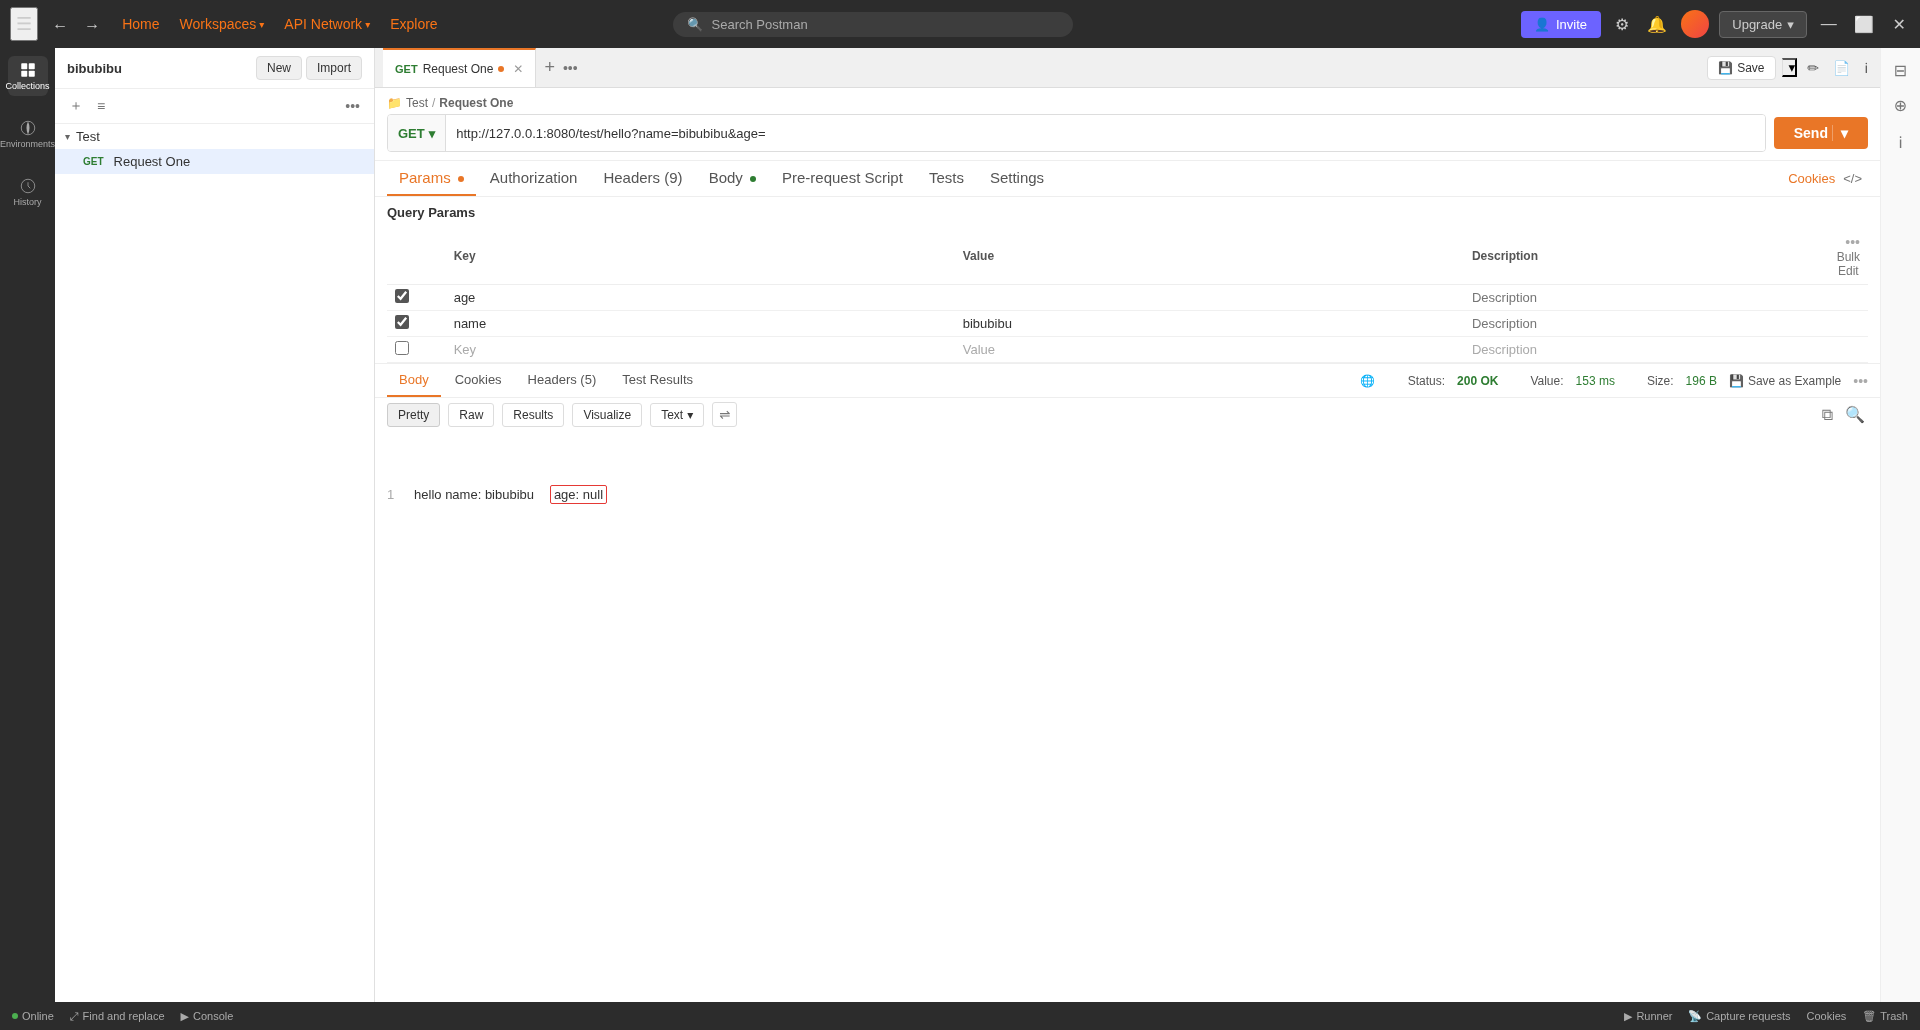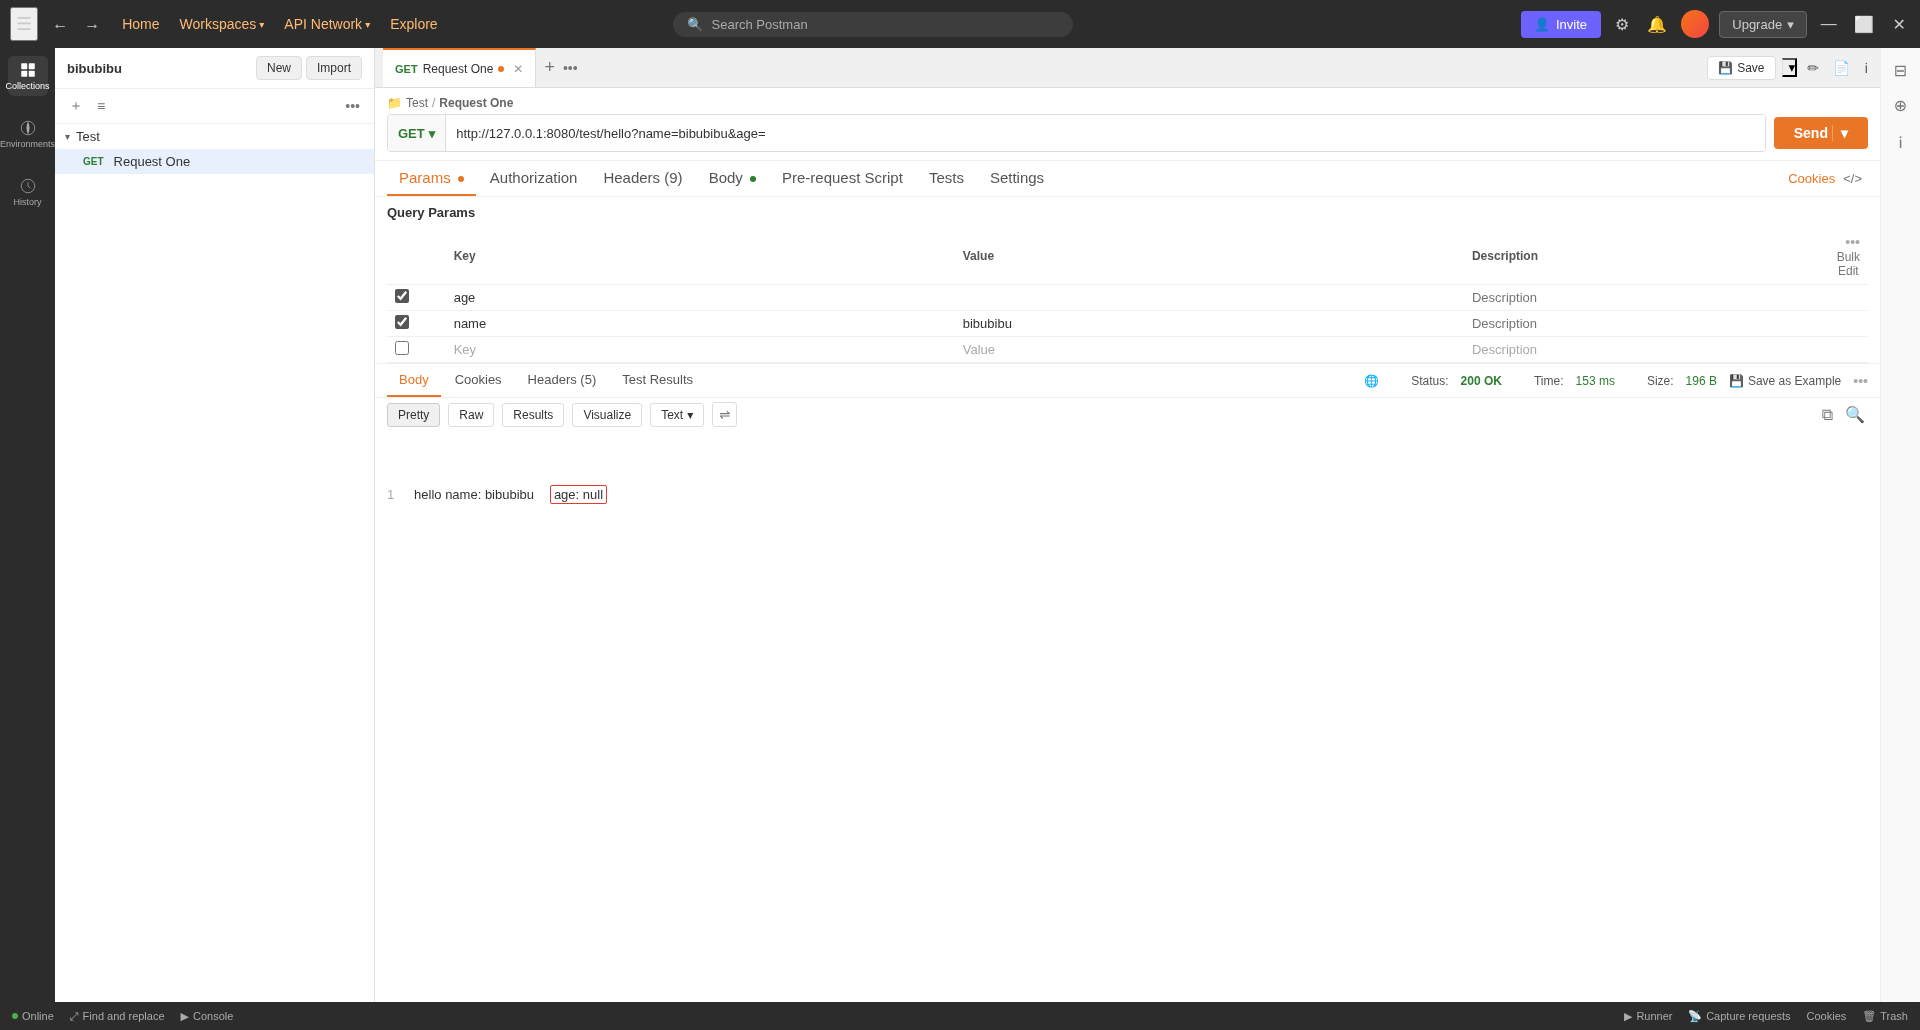--- a/index.html
+++ b/index.html
@@ -6,21 +6,21 @@
     body { width: 1920px; height: 1030px; overflow: hidden; background: #f5f5f5; display: flex; flex-direction: column; }
 
     
     .topbar {
       display: flex; align-items: center; background: #2c2c2c; height: 48px; padding: 0 10px; gap: 8px; flex-shrink: 0;
     }
     .topbar-menu-icon { color: #ccc; font-size: 18px; cursor: pointer; padding: 4px; }
     .topbar-nav { display: flex; align-items: center; gap: 4px; }
     .topbar-nav button { background: none; border: none; color: #ccc; font-size: 14px; padding: 4px 6px; cursor: pointer; }
     .topbar-links { display: flex; align-items: center; gap: 4px; }
-    .topbar-link { color: #fdba74; font-size: 14px; padding: 4px 8px; cursor: pointer; border-radius: 4px; }
+    .topbar-link { color: #f97316; font-size: 14px; padding: 4px 8px; cursor: pointer; border-radius: 4px; }
     .topbar-link-with-arrow { display: flex; align-items: center; gap: 3px; }
     .topbar-link-with-arrow .arrow { font-size: 10px; }
     .search-bar {
       flex: 1; max-width: 400px; margin: 0 auto;
       display: flex; align-items: center; background: #3d3d3d; border-radius: 20px;
       padding: 5px 14px; gap: 8px; cursor: pointer;
     }
     .search-bar span { color: #aaa; font-size: 13px; }
     .search-icon-svg { color: #aaa; font-size: 14px; }
     .topbar-actions { display: flex; align-items: center; gap: 10px; margin-left: auto; }
@@ -432,21 +432,21 @@
     <div class="response-section">
       <div class="response-tabs">
         <div class="resp-tab active">Body</div>
         <div class="resp-tab">Cookies</div>
         <div class="resp-tab">Headers (5)</div>
         <div class="resp-tab">Test Results</div>
         <div class="response-meta">
           <span>🌐</span>
           <span class="meta-label">Status:</span>
           <span class="status-ok">200 OK</span>
-          <span class="meta-label">Time:</span>
+          <span class="meta-label">Value:</span>
           <span class="meta-value">153 ms</span>
           <span class="meta-label">Size:</span>
           <span class="meta-value">196 B</span>
           <button class="save-example-btn">
             <span class="save-icon">💾</span>
             <span>Save as Example</span>
           </button>
           <button class="more-dots">•••</button>
         </div>
       </div>

